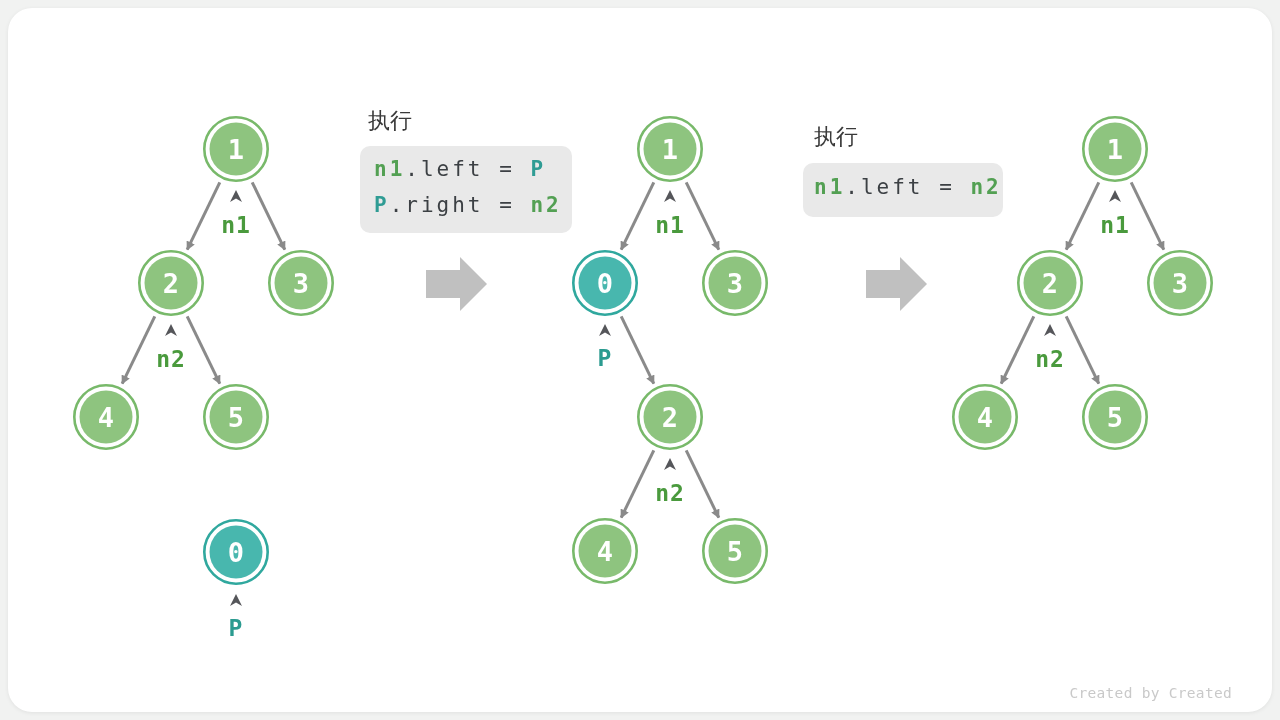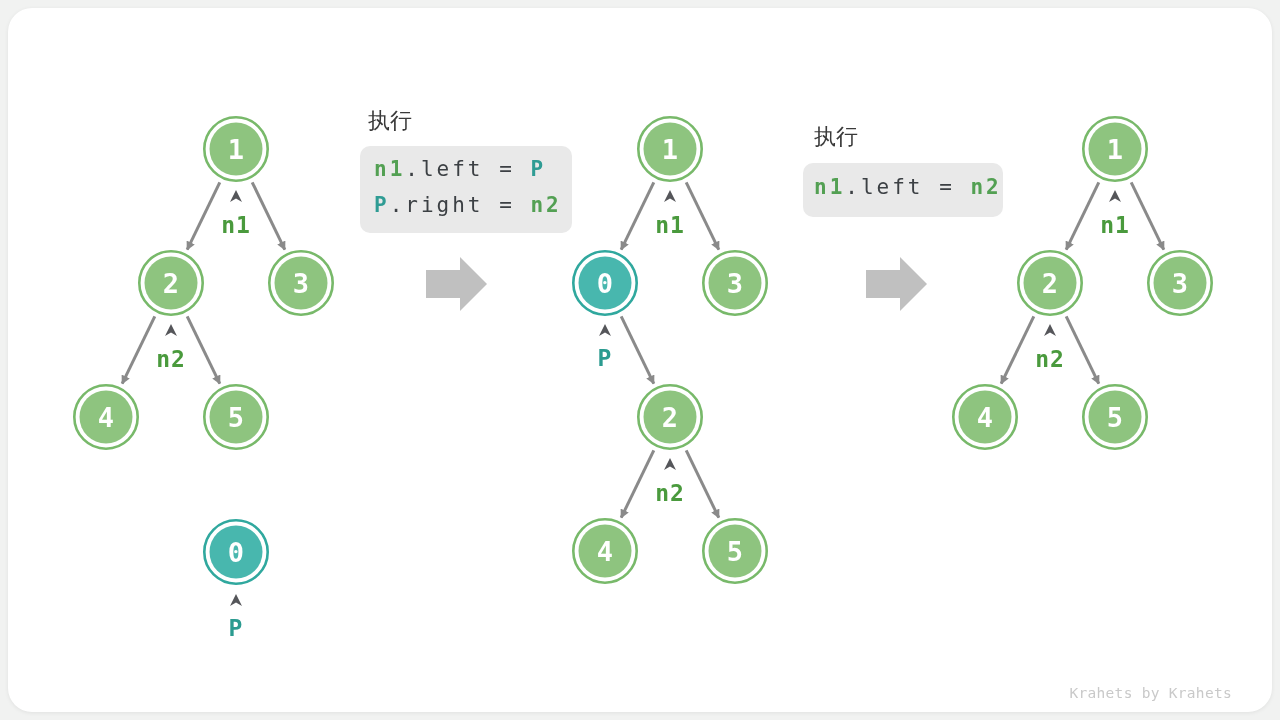--- a/index.html
+++ b/index.html
@@ -217,14 +217,14 @@
 
   <div class="exec-title" style="left:806px;top:114px;">执行</div>
   <div class="exec-box" style="left:795px;top:155px;width:200px;height:48px;padding-top:6px;">
     <div class="code-line" style="padding-left:11px;">
       <span class="tok green">n1</span>
         <span class="tok">.left = </span>
         <span class="tok green">n2</span>
     </div>
   </div>
 
-  <div class="watermark">Krahets by Krahets</div>
+  <div class="watermark">Created by Created</div>
 </div>
 
 </body></html>

